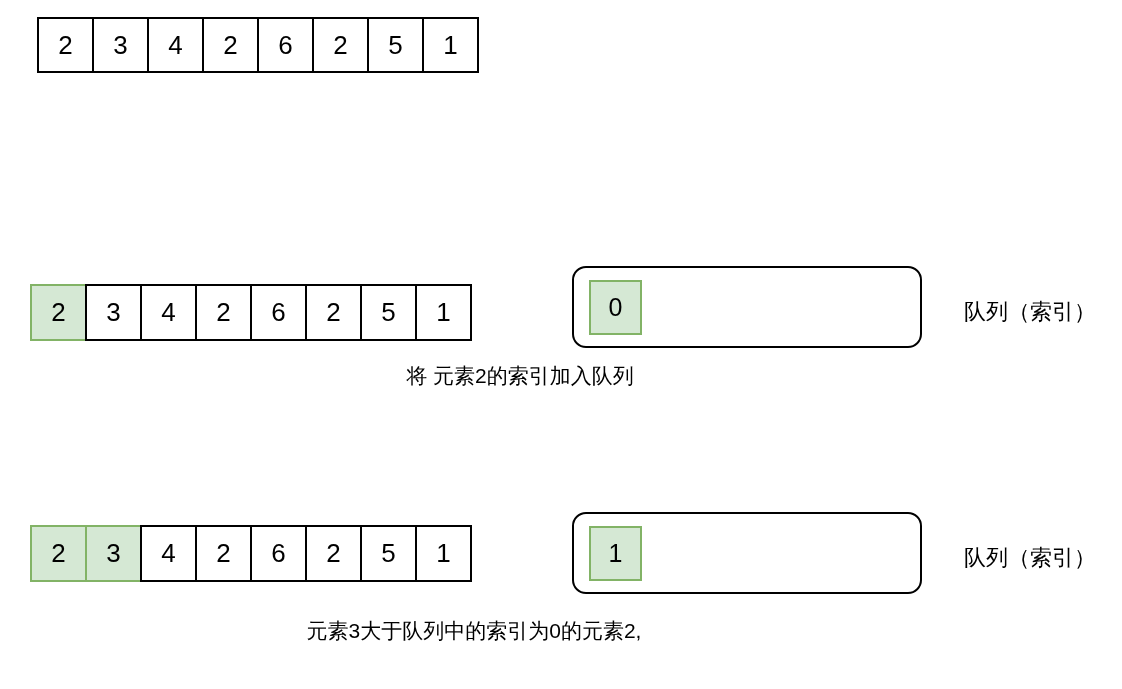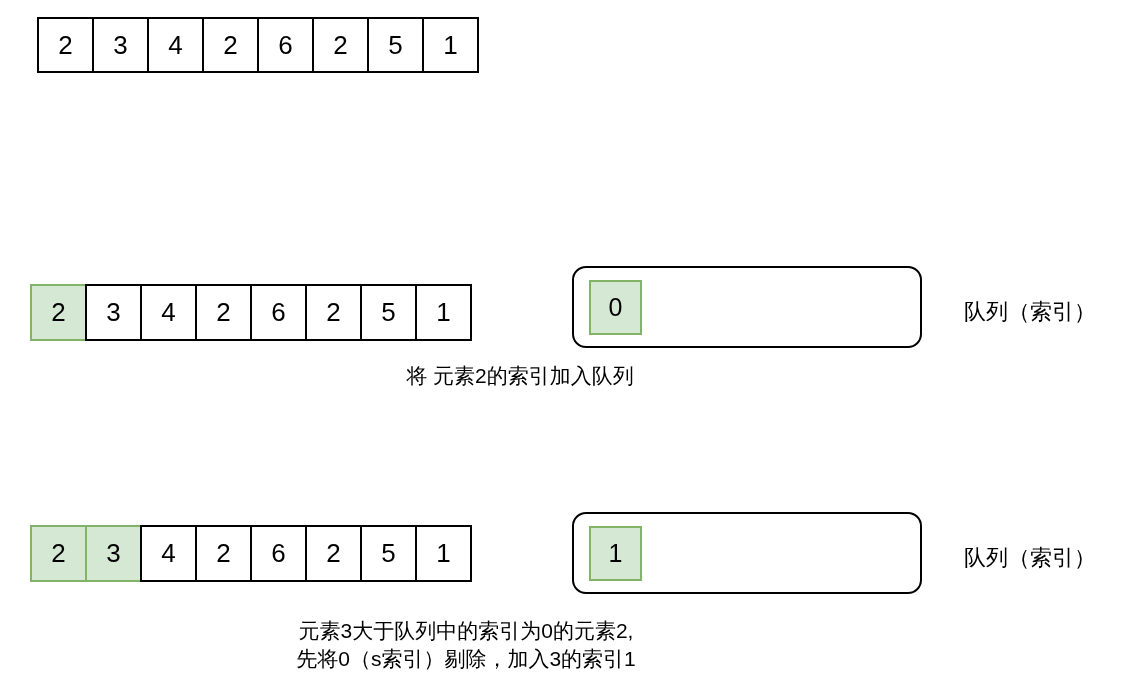--- a/index.html
+++ b/index.html
@@ -76,21 +76,21 @@
   }
   
   #array-initial { left: 37px; top: 17px; }
   #array-step1   { left: 30px; top: 284px; }
   #array-step2   { left: 30px; top: 525px; }
   #queue-step1   { left: 572px; top: 266px; }
   #queue-step2   { left: 572px; top: 512px; }
   #queue-label-step1 { left: 948px; top: 297px; }
   #queue-label-step2 { left: 948px; top: 543px; }
   #caption-step1 { left: 270px; top: 362px; width: 500px; }
-  #caption-step2 { left: 216px; top: 617px; width: 500px; }
+  #caption-step2 { left: 224px; top: 617px; width: 500px; }
 </style>
 </head>
 <body>
 
 <div class="canvas">
 
   <div class="array array-top" id="array-initial">
     <div class="cell">2</div>
     <div class="cell">3</div>
     <div class="cell">4</div>
@@ -132,16 +132,15 @@
   </div>
 
   <div class="queue" id="queue-step2">
     <div class="queue-item">1</div>
   </div>
 
   <div class="queue-label" id="queue-label-step2">队列（索引）</div>
 
   <div class="caption" id="caption-step2">
     <div>元素3大于队列中的索引为0的元素2,</div>
-    <div>先将0（s索引）剔除，加入3的索引1</div>
   </div>
 
 </div>
 
 </body></html>

